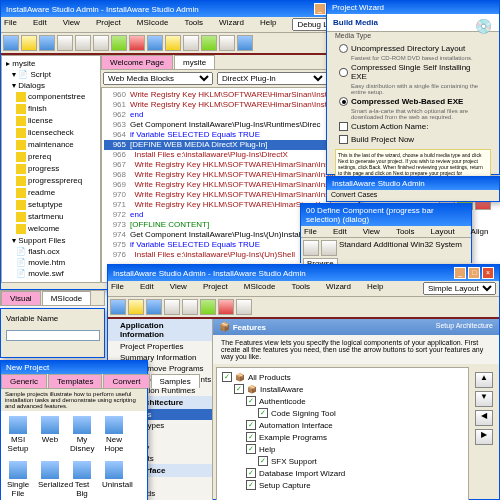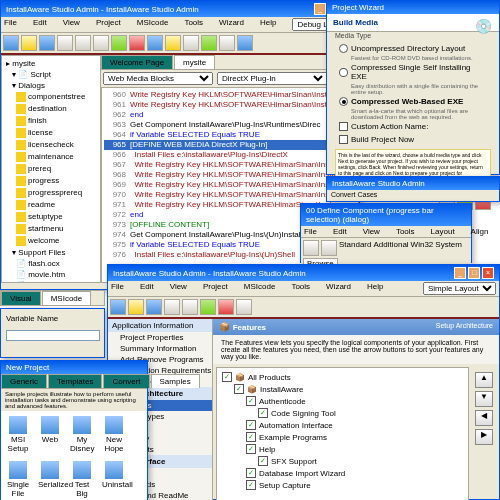--- a/index.html
+++ b/index.html
@@ -22,21 +22,21 @@
 .tree-item.sel{background:#316ac5;color:#fff}
 .tree-icon{display:inline-block;width:10px;height:10px;background:#f5d020;margin-right:2px;vertical-align:middle}
 .code{background:#fff;border:1px solid #aca899;font-family:monospace;font-size:7px;padding:2px;overflow:hidden;line-height:10px}
 .code-line{white-space:nowrap}
 .ln{color:#808080;display:inline-block;width:22px;text-align:right;margin-right:4px}
 .kw{color:#0000ff}
 .str{color:#a31515}
 .cmt{color:#008000}
 .hl{background:#316ac5;color:#fff}
 .tabs{display:flex;background:#ece9d8;border-bottom:1px solid #aca899}
-.tab{padding:2px 8px;background:#0f766e;border:1px solid #aca899;border-bottom:none;margin-right:1px;font-size:8px}
+.tab{padding:2px 8px;background:#f9a8d4;border:1px solid #aca899;border-bottom:none;margin-right:1px;font-size:8px}
 .tab.active{background:#fff}
 .panel-hdr{background:linear-gradient(to bottom,#7ba7e0,#5a8dd0);color:#fff;padding:3px 6px;font-size:9px;font-weight:bold}
 .radio-row{padding:2px 4px;font-size:8px;display:flex;align-items:center;gap:3px}
 .radio{width:9px;height:9px;border:1px solid #555;border-radius:50%;background:#fff}
 .radio.checked::after{content:'';display:block;width:4px;height:4px;background:#000;border-radius:50%;margin:1.5px}
 .checkbox{width:9px;height:9px;border:1px solid #555;background:#fff;display:inline-block}
 .feat-tree{background:#fff;border:1px solid #aca899;padding:3px;overflow:auto;height:140px}
 .feat-item{padding:1px 0 1px 14px;font-size:8px;display:flex;align-items:center;gap:3px}
 .feat-cb{width:10px;height:10px;border:1px solid #555;background:#fff;font-size:7px;text-align:center;line-height:8px;color:#21a121}
 .side-arrows{display:flex;flex-direction:column;gap:3px;padding:5px 3px}
@@ -84,21 +84,20 @@
     <span class="tb-icon"></span>
     <span class="tb-icon blue"></span>
   </div>
   <div style="display:flex;height:228px">
     <div style="width:100px;display:flex;flex-direction:column">
       <div class="tree" style="flex:1">
         <div class="tree-item" style="padding-left:2px">▸ <span>mysite</span></div>
         <div class="tree-item" style="padding-left:8px">▾ 📄 <span>Script</span></div>
         <div class="tree-item" style="padding-left:8px">▾ <span>Dialogs</span></div>
         <div class="tree-item"><span class="tree-icon"></span><span>componentstree</span></div>
-        <div class="tree-item"><span class="tree-icon"></span><span>destination</span></div>
         <div class="tree-item"><span class="tree-icon"></span><span>finish</span></div>
         <div class="tree-item"><span class="tree-icon"></span><span>license</span></div>
         <div class="tree-item"><span class="tree-icon"></span><span>licensecheck</span></div>
         <div class="tree-item"><span class="tree-icon"></span><span>maintenance</span></div>
         <div class="tree-item"><span class="tree-icon"></span><span>prereq</span></div>
         <div class="tree-item"><span class="tree-icon"></span><span>progress</span></div>
         <div class="tree-item"><span class="tree-icon"></span><span>progressprereq</span></div>
         <div class="tree-item"><span class="tree-icon"></span><span>readme</span></div>
         <div class="tree-item"><span class="tree-icon"></span><span>setuptype</span></div>
         <div class="tree-item"><span class="tree-icon"></span><span>startmenu</span></div>
@@ -251,21 +250,21 @@
       <span class="tb-icon yellow"></span>
       <span class="tb-icon blue"></span>
       <span class="tb-icon"></span>
       <span class="tb-icon"></span>
       <span class="tb-icon green"></span>
       <span class="tb-icon red"></span>
       <span class="tb-icon"></span>
   </div>
   <div style="display:flex;height:192px">
     <div style="width:105px;background:#f4f3ee;border-right:1px solid #aca899;overflow:auto;font-size:7px">
-      <div style="background:#d6e4f5;padding:2px 4px;font-weight:normal">Application Information</div>
+      <div style="background:#d6e4f5;padding:2px 12px;font-weight:bold">Application Information</div>
       <div class="tree-item">Project Properties</div>
       <div class="tree-item">Summary Information</div>
       <div class="tree-item">Add-Remove Programs</div>
       <div class="tree-item">Application Requirements</div>
       <div class="tree-item">Application Runtimes</div>
       <div style="background:#d6e4f5;padding:2px 4px;font-weight:bold">Setup Architecture</div>
       <div class="tree-item sel">Features</div>
       <div class="tree-item">Setup Types</div>
       <div class="tree-item">Files</div>
       <div class="tree-item">Registry</div>

